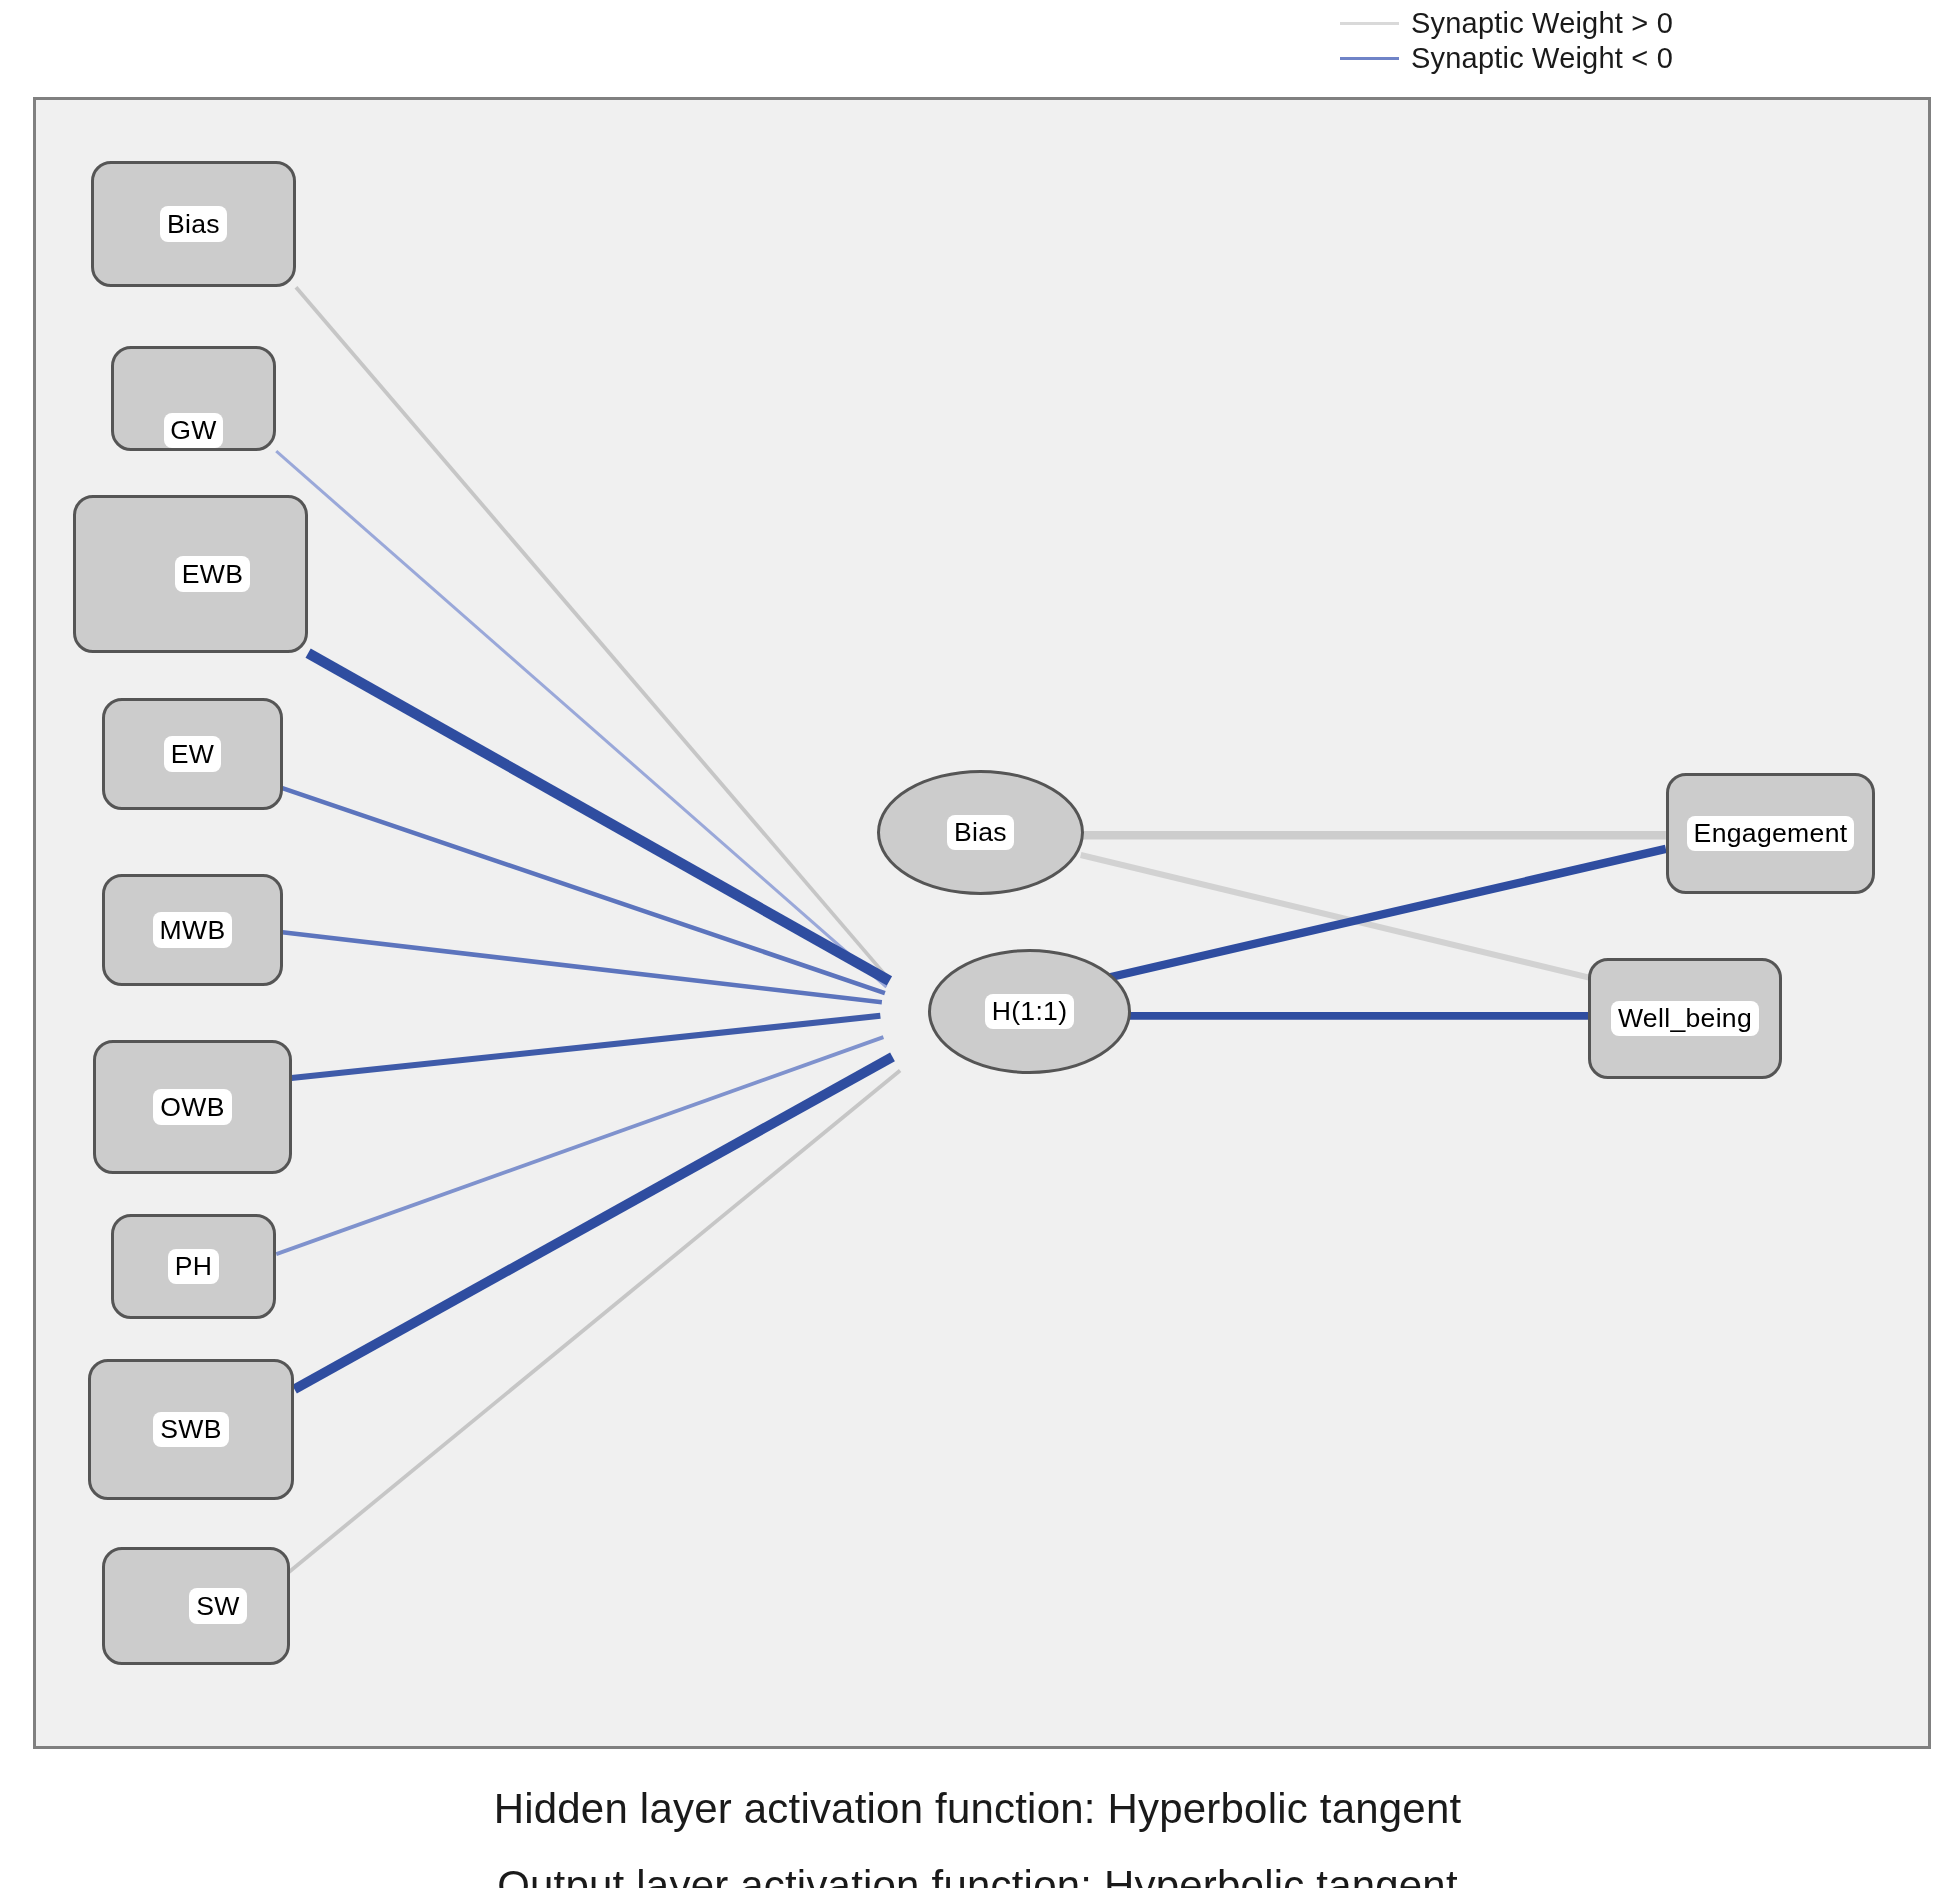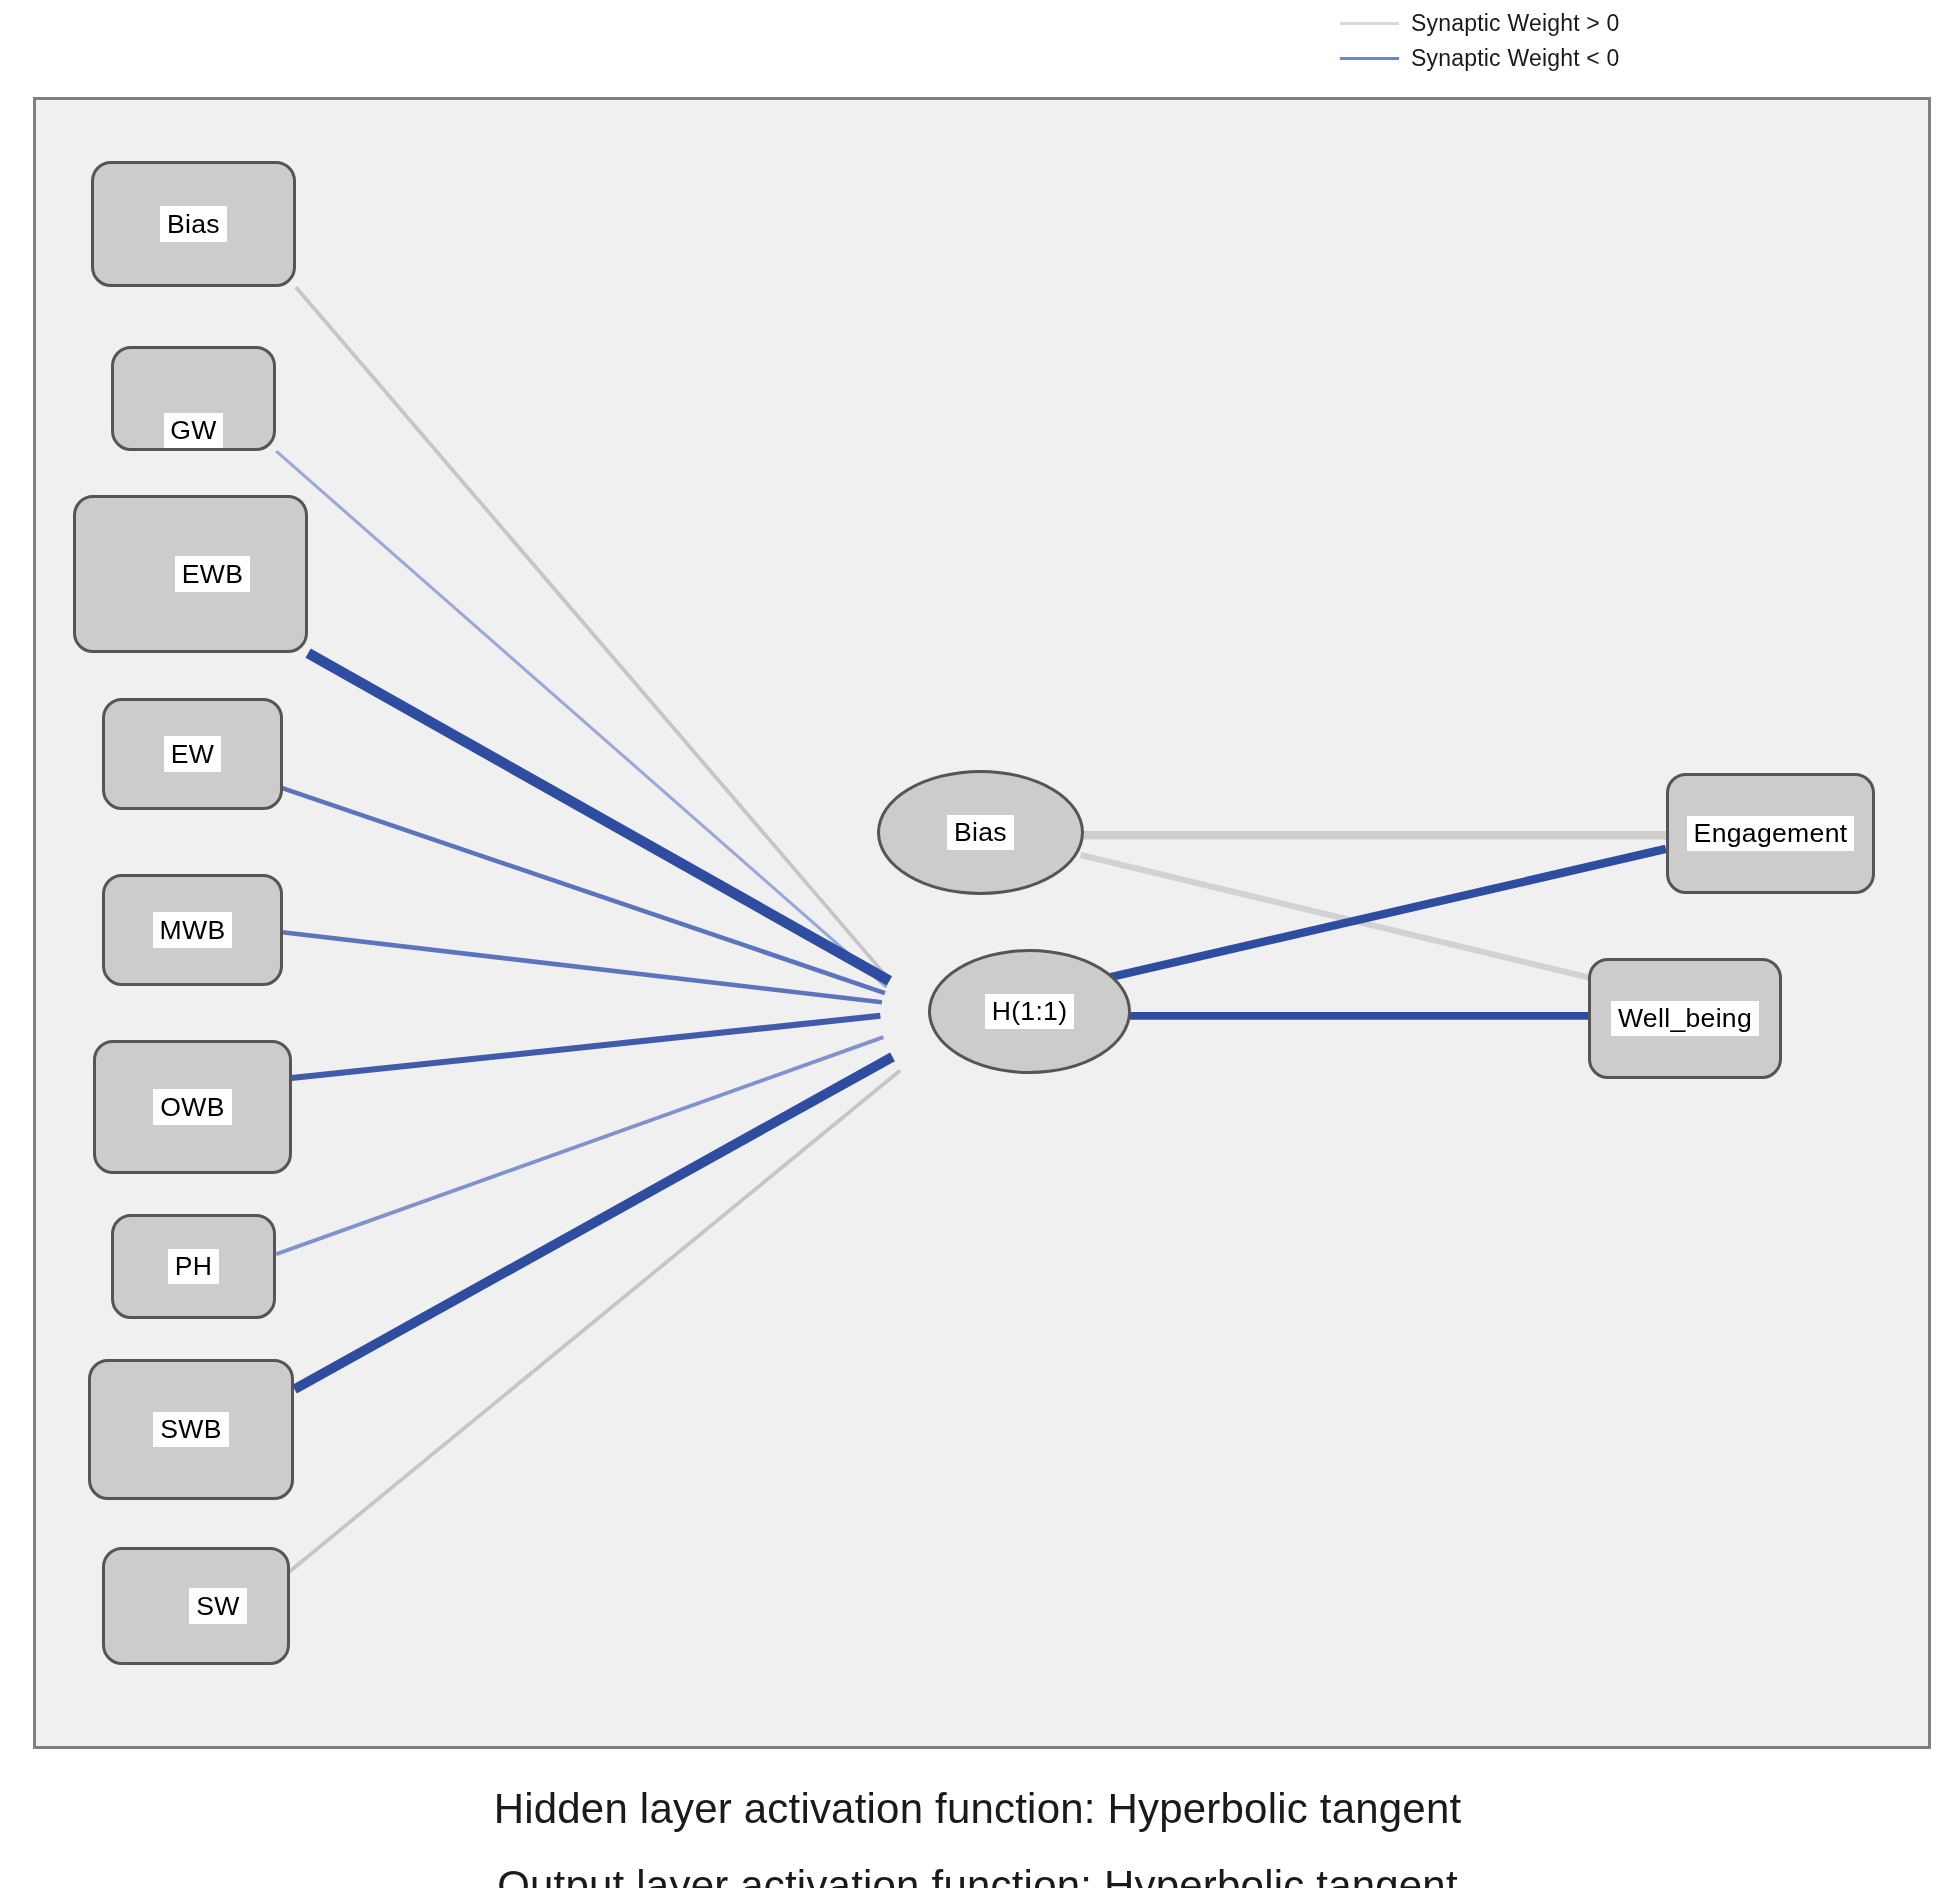--- a/index.html
+++ b/index.html
@@ -35,21 +35,21 @@
     align-items: center;
     height: 35px;
   }
   .legend-swatch {
     width: 59px;
     height: 3.8px;
     margin-right: 12px;
     flex: 0 0 auto;
   }
   .legend-label {
-    font-size: 23px;
+    font-size: 29px;
     color: #1a1a1a;
     white-space: nowrap;
     letter-spacing: 0.2px;
   }
 
   
   .panel {
     position: absolute;
     left: 33px;
     top: 97px;
@@ -86,20 +86,21 @@
     border-width: 3px;
   }
   .node-label {
     background: #ffffff;
     color: #000000;
     font-size: 26.6px;
     line-height: 1.15;
     padding: 2.3px 6.8px;
     white-space: nowrap;
     letter-spacing: 0.3px;
+    border-radius: 8px;
   }
 
   
   .footer {
     position: absolute;
     left: 0;
     top: 1769px;
     width: 1955px;
     text-align: center;
   }

